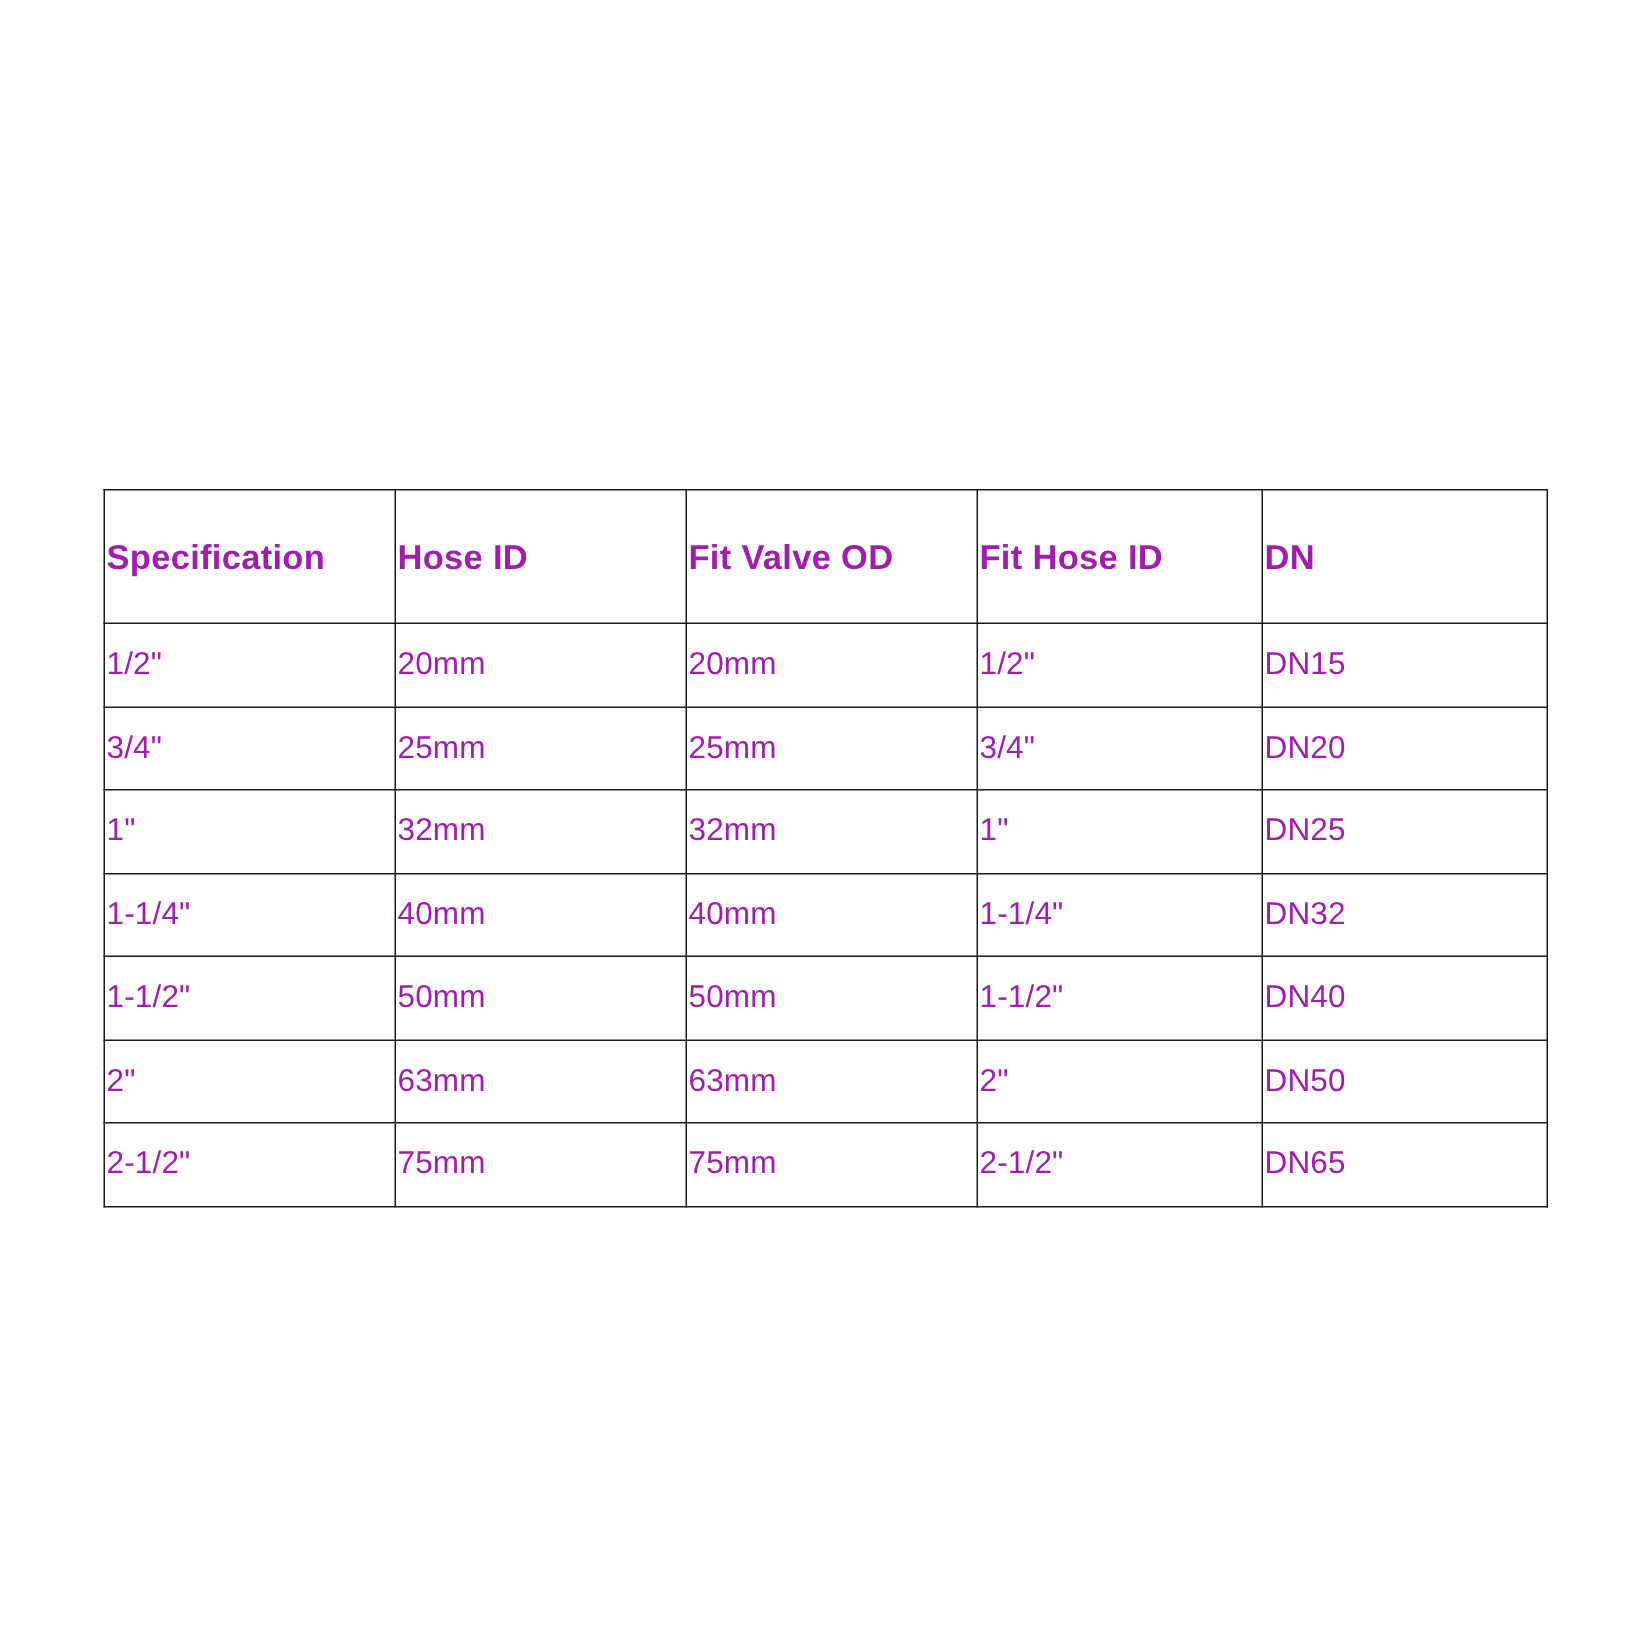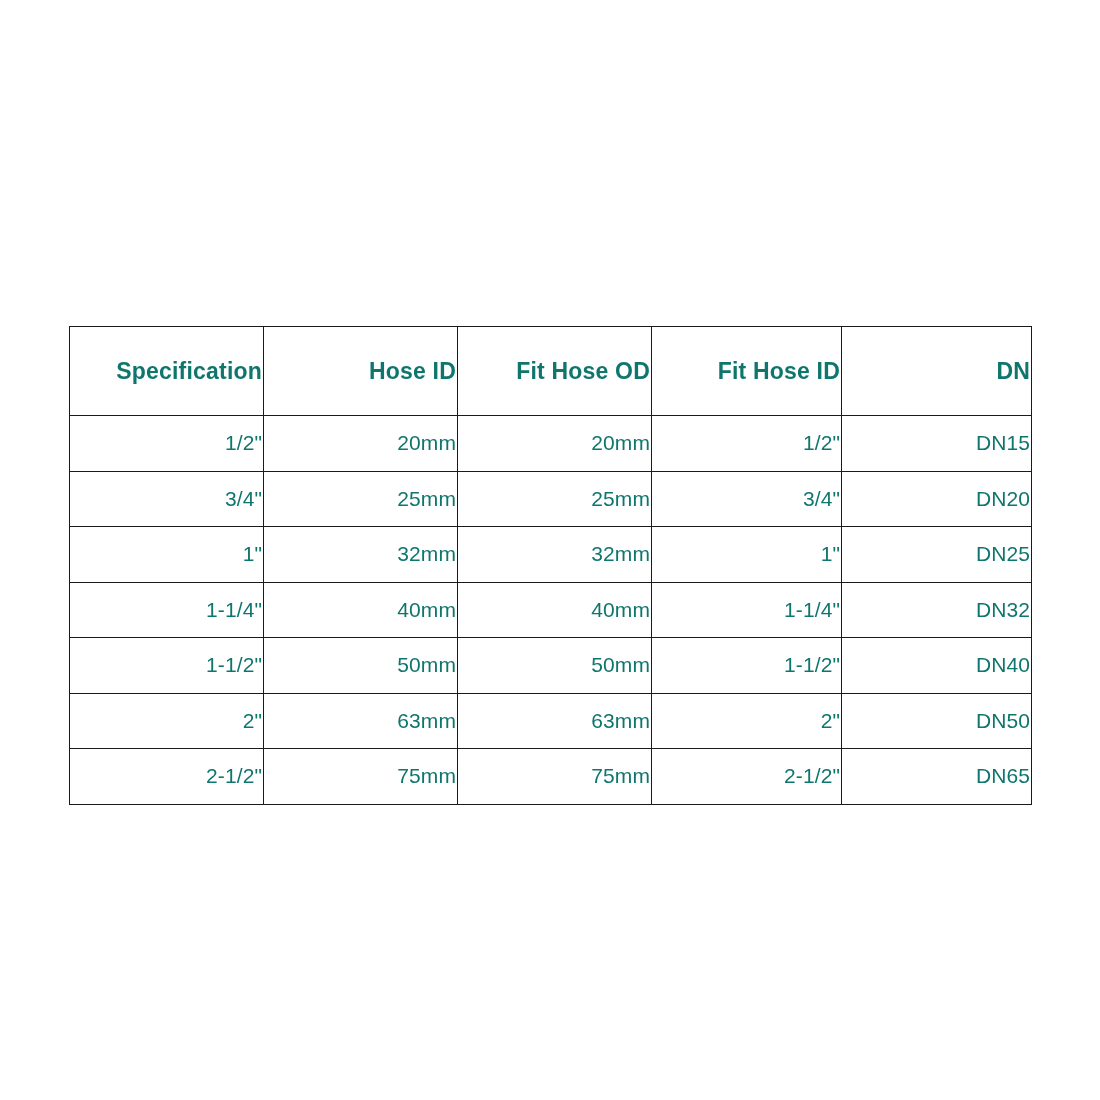--- a/index.html
+++ b/index.html
@@ -37,23 +37,23 @@
   }
   table.spec-table col.c0 { width: 194px; }
   table.spec-table col.c1 { width: 194px; }
   table.spec-table col.c2 { width: 194px; }
   table.spec-table col.c3 { width: 190px; }
   table.spec-table col.c4 { width: 190px; }
 
   table.spec-table th,
   table.spec-table td {
     border: 1.6px solid #1a1a1a;
-    text-align: right;
+    text-align: left;
     vertical-align: middle;
-    color: #0f766e;
+    color: #a21caf;
   }
   table.spec-table thead th {
     height: 86px;
     font-size: 23px;
     font-weight: bold;
     letter-spacing: 0.2px;
   }
   table.spec-table tbody td {
     height: 52.5px;
     font-size: 21px;
@@ -71,21 +71,21 @@
         <col class="c0">
           <col class="c1">
           <col class="c2">
           <col class="c3">
           <col class="c4">
       </colgroup>
       <thead>
         <tr>
           <th>Specification</th>
           <th>Hose ID</th>
-          <th>Fit Hose OD</th>
+          <th>Fit Valve OD</th>
           <th>Fit Hose ID</th>
           <th>DN</th>
         </tr>
       </thead>
       <tbody>
         <tr>
           <td>1/2"</td>
           <td>20mm</td>
           <td>20mm</td>
           <td>1/2"</td>

